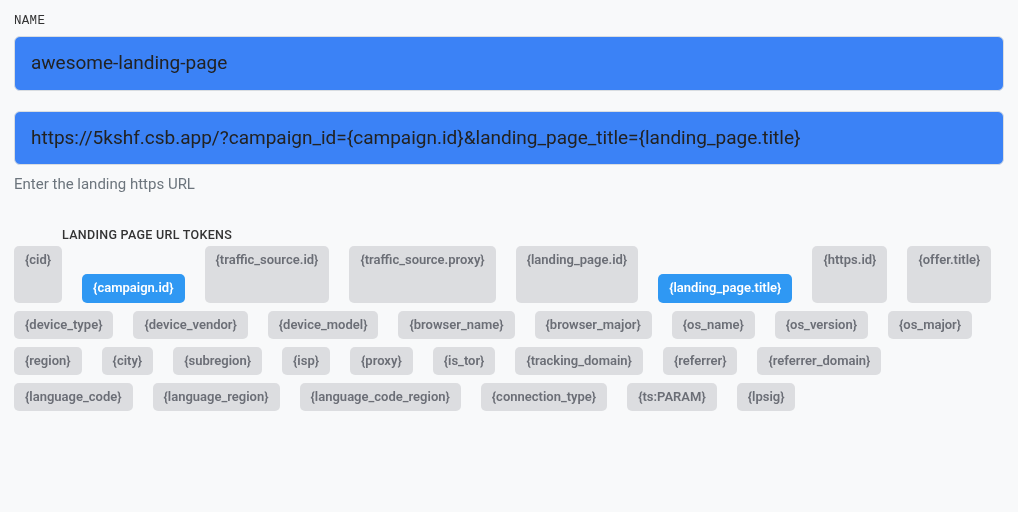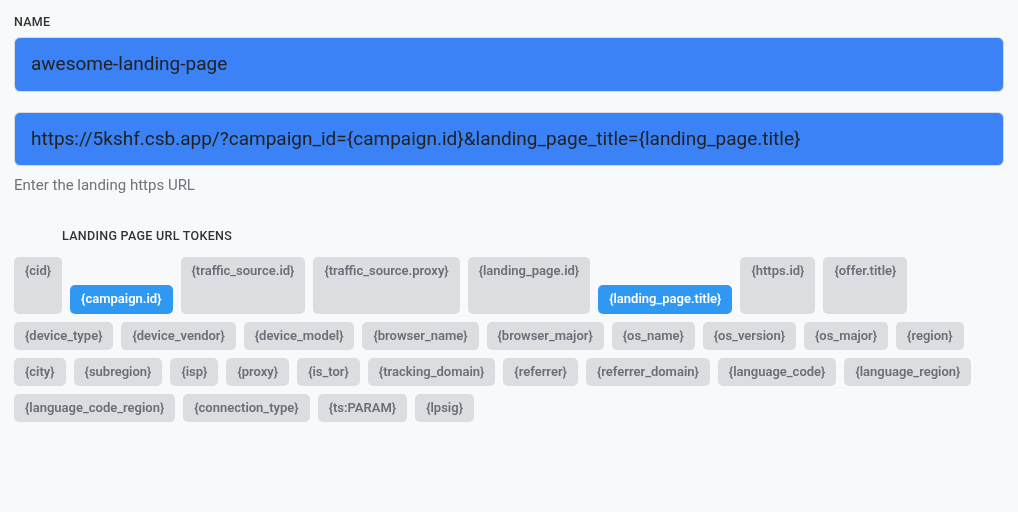--- a/index.html
+++ b/index.html
@@ -14,20 +14,21 @@
   .field-group {
     margin-bottom: 20px;
   }
   .label {
     font-size: 12.5px;
     font-weight: 500;
     color: #333;
     letter-spacing: 0.3px;
     margin-bottom: 8px;
     display: block;
+    font-family: Liberation Mono, monospace;
   }
   .text-input {
     width: 100%;
     padding: 14px 16px;
     font-size: 19px;
     border: 1px solid #d9dde1;
     border-radius: 6px;
     background: #3b82f6;
     color: #222;
     font-family: inherit;
@@ -37,28 +38,28 @@
     margin-top: 10px;
     font-size: 15px;
     color: #6c757d;
   }
   .section-label {
     font-size: 12.5px;
     font-weight: 500;
     color: #333;
     letter-spacing: 0.3px;
     margin-top: 34px;
-    margin-bottom: 14px;
+    margin-bottom: 4px;
     display: block;
     padding-left: 48px;
   }
   .token-wrap {
     display: flex;
     flex-wrap: wrap;
-    gap: 8px 8px;
+    gap: 8px 20px;
   }
   .token {
     display: inline-block;
     padding: 5px 11px;
     border-radius: 5px;
     font-size: 13px;
     font-weight: 600;
     background: #dcdde0;
     color: #6b6e76;
     cursor: pointer;

